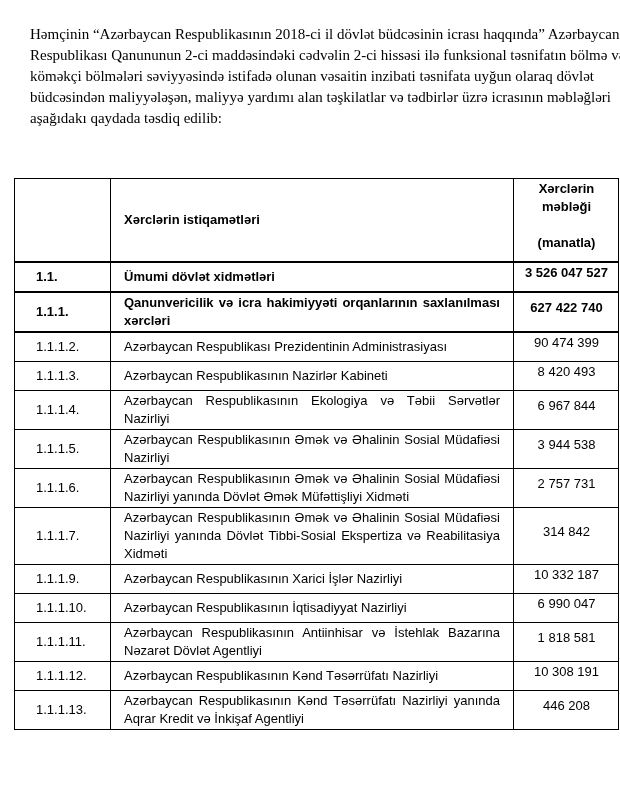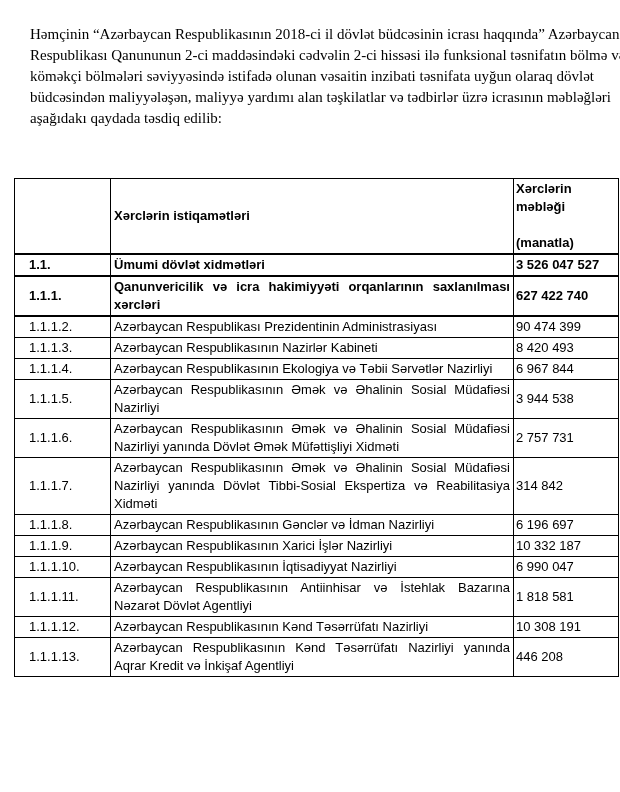--- a/index.html
+++ b/index.html
@@ -34,34 +34,35 @@
   table.budget th,
   table.budget td {
     border: 1px solid #000000;
     font-size: 13px;
     line-height: 18px;
     vertical-align: middle;
     overflow: hidden;
     word-wrap: break-word;
   }
   th.col-code, td.col-code {
-    padding: 1px 2px 1px 14px;
+    padding: 1px 2px 1px 21px;
     text-align: left;
   }
   th.col-direction, td.col-direction {
-    padding: 1px 3px;
+    padding: 1px 13px;
     text-align: left;
+    border-radius: 26px;
   }
   td.col-direction {
     text-align: justify;
     text-justify: inter-word;
   }
   th.col-amount, td.col-amount {
-    padding: 1px 1px 1px 2px;
-    text-align: left;
+    padding: 1px 1px 9px 2px;
+    text-align: center;
   }
   thead th {
     font-weight: 700;
   }
   th.col-amount {
     vertical-align: top;
   }
   .amount-spacer {
     height: 18px;
   }
@@ -138,25 +139,20 @@
     <td class="col-direction">Azərbaycan Respublikasının Əmək və Əhalinin Sosial Müdafiəsi Nazirliyi yanında Dövlət Əmək Müfəttişliyi Xidməti</td>
     <td class="col-amount">2 757 731</td>
   </tr>
 
   <tr>
     <td class="col-code">1.1.1.7.</td>
     <td class="col-direction">Azərbaycan Respublikasının Əmək və Əhalinin Sosial Müdafiəsi Nazirliyi yanında Dövlət Tibbi-Sosial Ekspertiza və Reabilitasiya Xidməti</td>
     <td class="col-amount">314 842</td>
   </tr>
 
-  <tr>
-    <td class="col-code">1.1.1.8.</td>
-    <td class="col-direction">Azərbaycan Respublikasının Gənclər və İdman Nazirliyi</td>
-    <td class="col-amount">6 196 697</td>
-  </tr>
 
   <tr>
     <td class="col-code">1.1.1.9.</td>
     <td class="col-direction">Azərbaycan Respublikasının Xarici İşlər Nazirliyi</td>
     <td class="col-amount">10 332 187</td>
   </tr>
 
   <tr>
     <td class="col-code">1.1.1.10.</td>
     <td class="col-direction">Azərbaycan Respublikasının İqtisadiyyat Nazirliyi</td>

